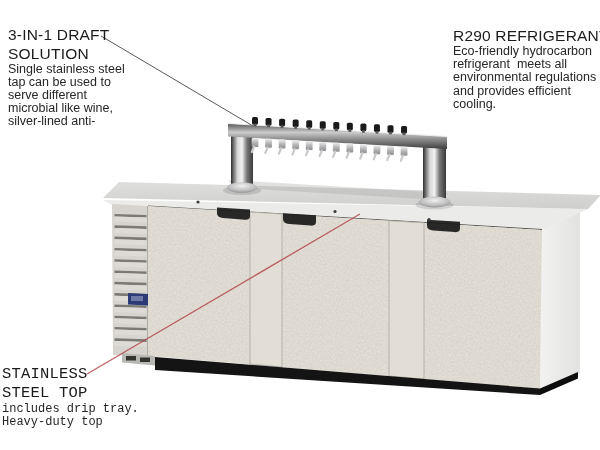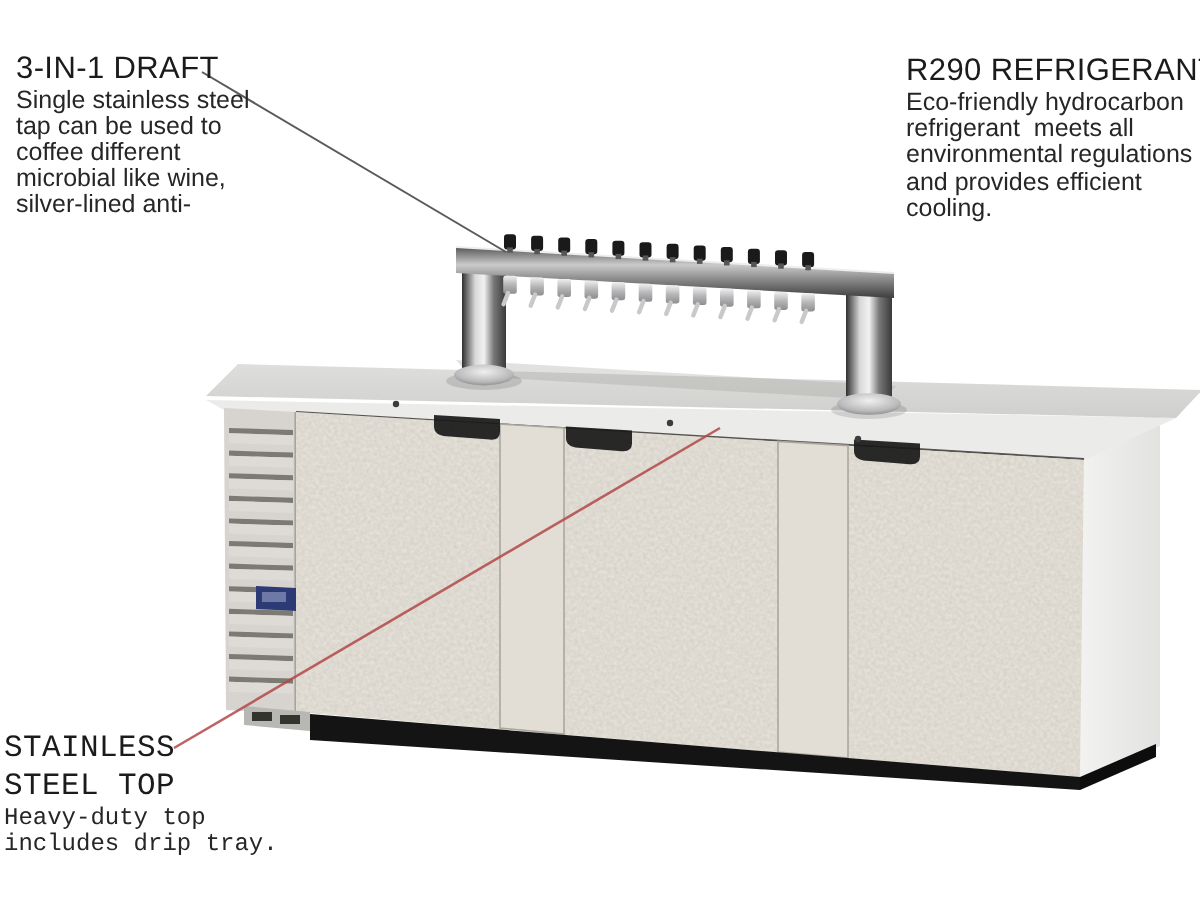--- a/index.html
+++ b/index.html
@@ -202,35 +202,36 @@
           </g>
         </g>
     </g>
 
     <line id="line-draft" x1="101" y1="20" x2="253" y2="110" stroke-width="1" stroke="#5a5a5a"></line>
     <line id="line-top" x1="87" y1="358" x2="360" y2="198" stroke-width="1.3" opacity="0.85" stroke="#b24949"></line>
   </svg>
 
   <div class="co co-draft" style="left:8px;top:9px;">
     <div class="hline">3-IN-1 DRAFT</div>
+    <div class="hline">SOLUTION</div>
     <div class="bline">Single stainless steel</div>
     <div class="bline">tap can be used to</div>
-    <div class="bline">coffee different</div>
+    <div class="bline">serve different</div>
     <div class="bline">microbial like wine,</div>
     <div class="bline">silver-lined anti-</div>
   </div>
 
   <div class="co co-r290" style="left:453px;top:10px;">
     <div class="hline">R290 REFRIGERANT</div>
     <div class="bline">Eco-friendly hydrocarbon</div>
     <div class="bline">refrigerant  meets all</div>
     <div class="bline">environmental regulations</div>
     <div class="bline">and provides efficient</div>
     <div class="bline">cooling.</div>
   </div>
 
   <div class="co co-top" style="left:2px;top:349px;font-family:Liberation Mono, monospace;">
     <div class="hline">STAINLESS</div>
     <div class="hline">STEEL TOP</div>
+    <div class="bline">includes drip tray.</div>
     <div class="bline">Heavy-duty top</div>
-    <div class="bline">includes drip tray.</div>
   </div>
 </div>
 
 </body></html>

